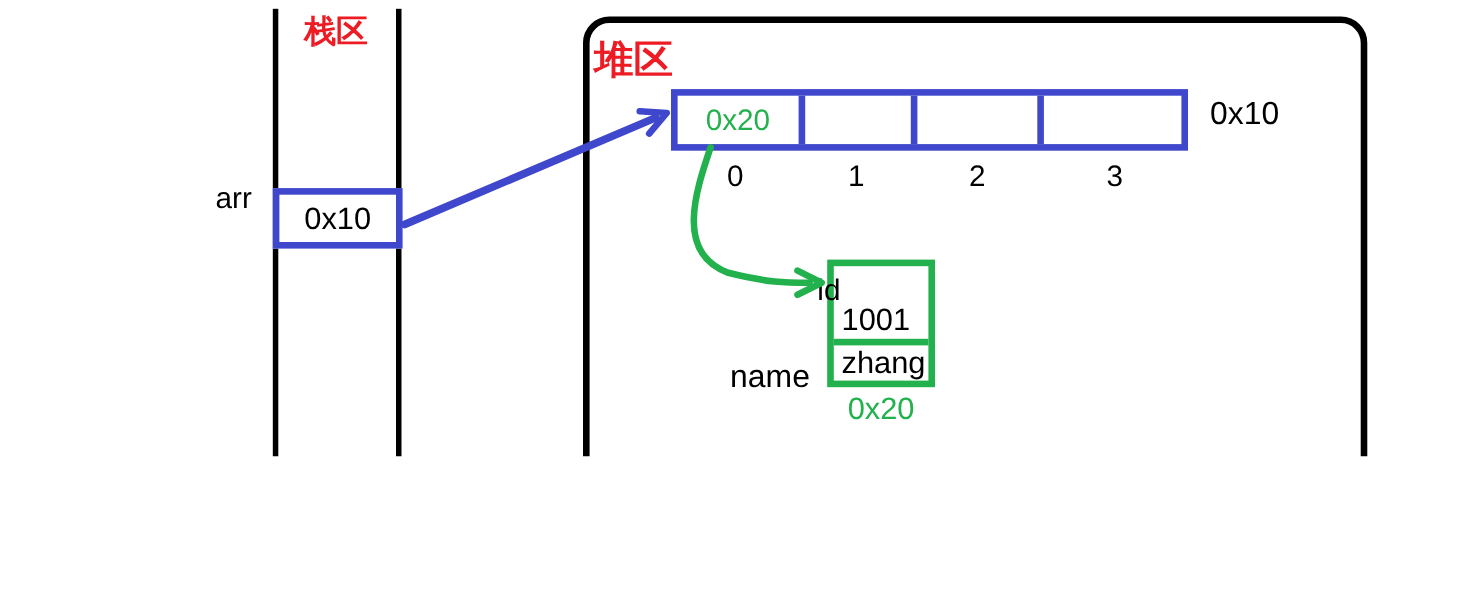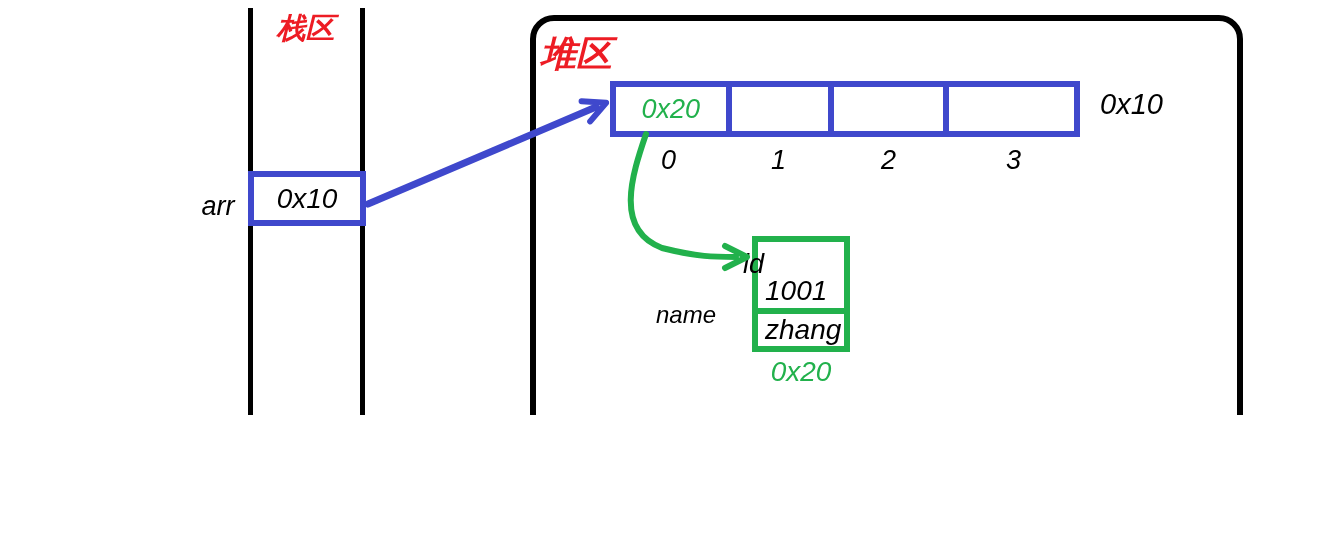--- a/index.html
+++ b/index.html
@@ -10,21 +10,20 @@
   }
   * { box-sizing: border-box; }
   html, body { margin: 0; padding: 0; background: #ffffff; }
   body { font-family: "Liberation Sans", "DejaVu Sans", sans-serif; }
   .canvas {
     position: relative;
     width: 1325px;
     height: 415px;
     background: #ffffff;
     overflow: hidden;
-    font-style: italic;
   }
   .arrows {
     position: absolute;
     left: 0; top: 0;
     width: 1325px; height: 549px;
     pointer-events: none;
     z-index: 5;
   }
   .arrow { fill: none; stroke-linecap: round; }
   .arrow.blue { stroke: var(--blue); stroke-width: 7px; }
@@ -47,23 +46,23 @@
     left: 248px; top: 9px;
     width: 115px;
     text-align: center;
     color: var(--red);
     font-size: 29px;
     font-weight: bold;
     z-index: 2;
   }
   .arr-label {
     position: absolute;
-    left: 196px; top: 191px;
+    left: 196px; top: 165px;
     width: 44px;
-    text-align: center;
+    text-align: left;
     color: var(--black);
     font-size: 27px;
     z-index: 2;
   }
   .arr-box {
     position: absolute;
     left: 248px; top: 171px;
     width: 118px; height: 55px;
     border: 6px solid var(--blue);
     background: #ffffff;
@@ -160,24 +159,24 @@
     position: absolute;
     left: 700px; top: 249px;
     width: 64px;
     text-align: right;
     font-size: 27px;
     color: var(--black);
     z-index: 2;
   }
   .fname {
     position: absolute;
-    left: 656px; top: 301px;
+    left: 656px; top: 327px;
     width: 88px;
-    text-align: left;
-    font-size: 24px;
+    text-align: center;
+    font-size: 29px;
     color: var(--black);
     z-index: 2;
   }
   .obj-addr {
     position: absolute;
     left: 752px; top: 356px;
     width: 98px;
     text-align: center;
     font-size: 28px;
     z-index: 2;

